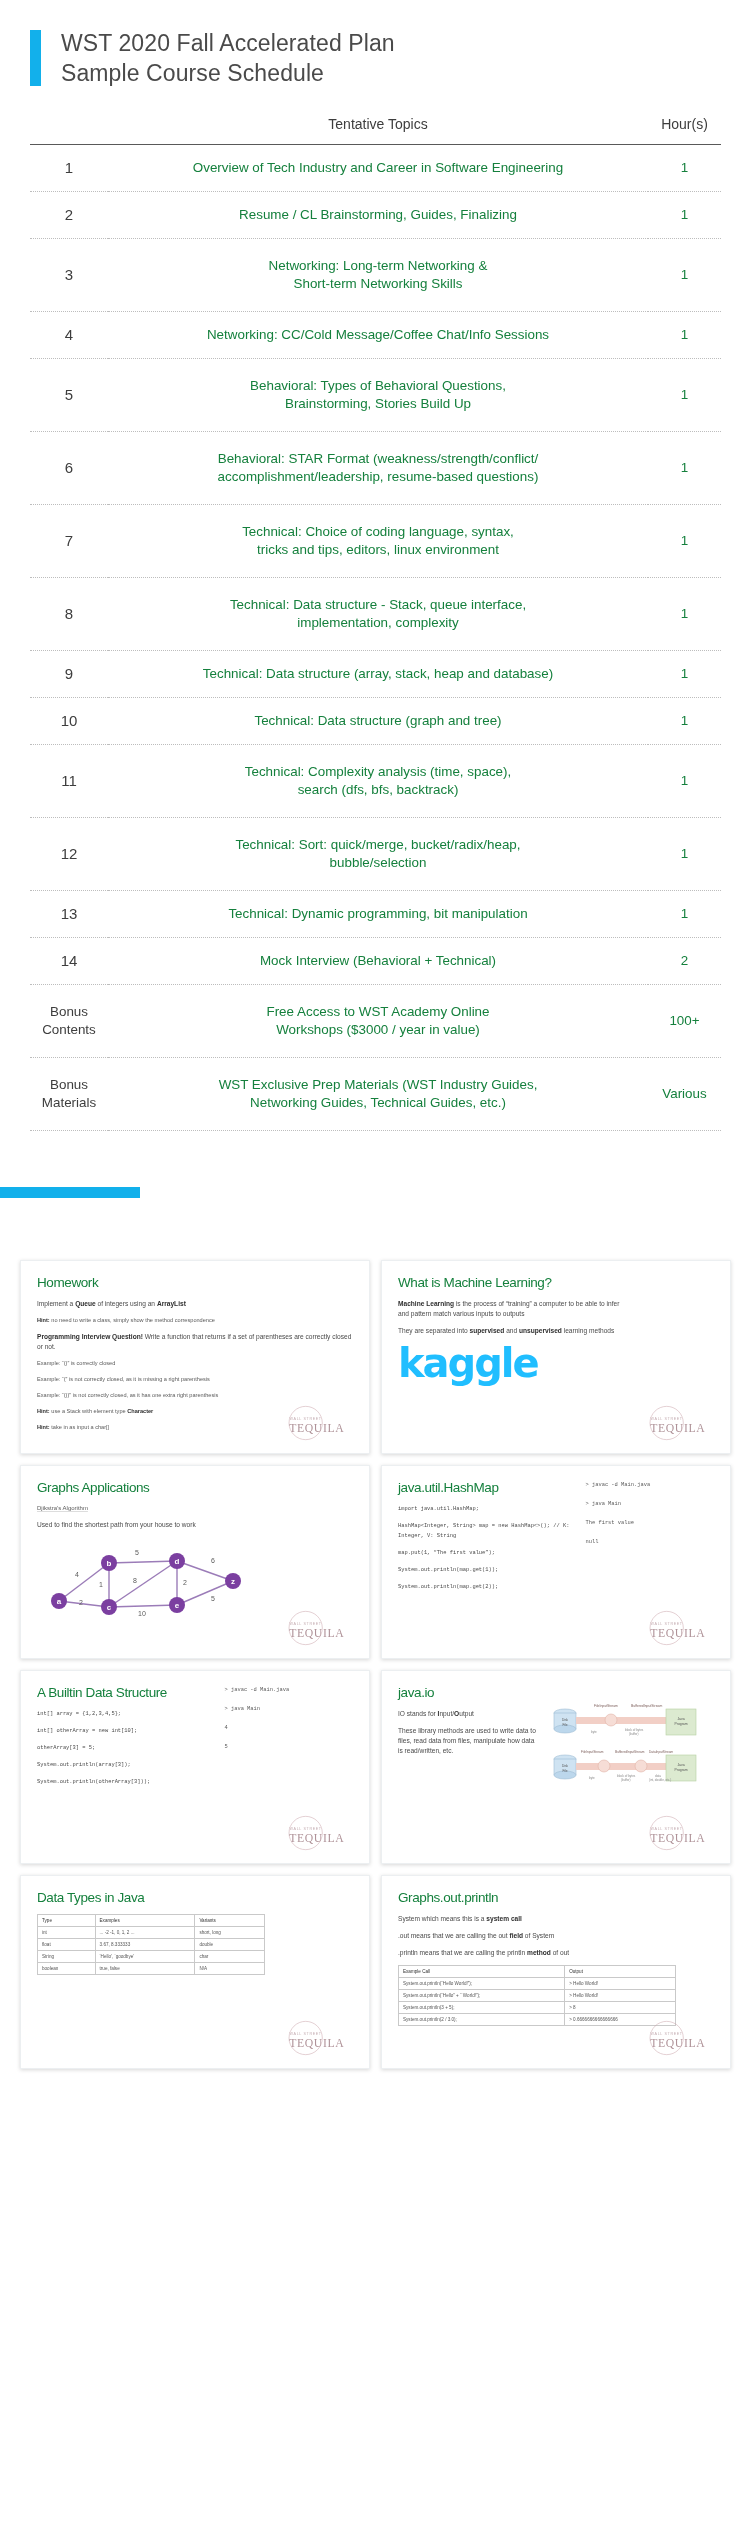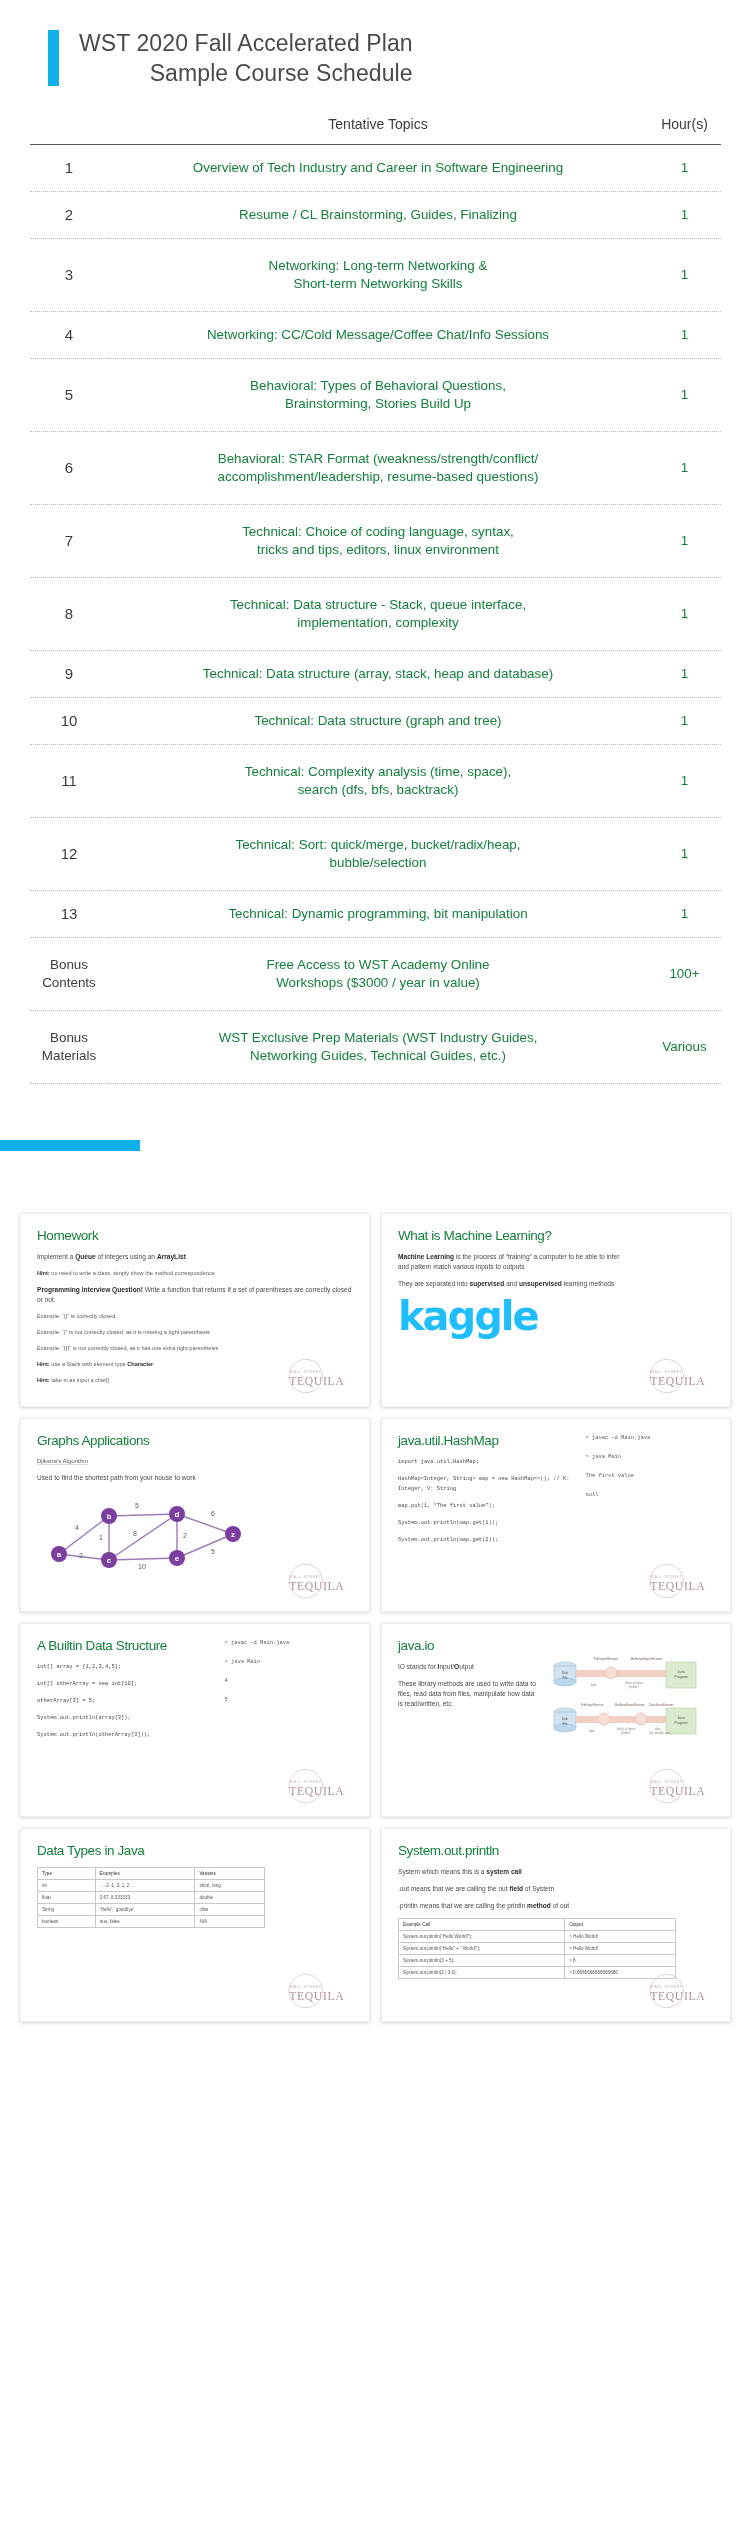--- a/index.html
+++ b/index.html
@@ -12,22 +12,21 @@
     width: 751px;
     min-height: 2532px;
     position: relative;
     -webkit-font-smoothing: antialiased;
   }
 
   
   .page-header {
     display: flex;
     align-items: flex-start;
-    padding: 28px 0 0 48px;
-    text-align: right;
+    padding: 28px 0 0 30px;
   }
   .accent-bar {
     width: 11px;
     height: 56px;
     background: #12B0EB;
     flex: 0 0 auto;
     margin-top: 2px;
   }
   .title-block {
     margin-left: 20px;
@@ -276,20 +275,25 @@
       </tr>
       <tr class="tall">
         <td class="num">12</td>
         <td class="topic">Technical: Sort: quick/merge, bucket/radix/heap,<br>bubble/selection</td>
         <td class="hour">1</td>
       </tr>
       <tr>
         <td class="num">13</td>
         <td class="topic">Technical: Dynamic programming, bit manipulation</td>
         <td class="hour">1</td>
+      </tr>
+      <tr>
+        <td class="num">14</td>
+        <td class="topic">Mock Interview (Behavioral + Technical)</td>
+        <td class="hour">2</td>
       </tr>
       <tr class="tall">
         <td class="num wordy">Bonus<br>Contents</td>
         <td class="topic">Free Access to WST Academy Online<br>Workshops ($3000 / year in value)</td>
         <td class="hour">100+</td>
       </tr>
       <tr class="tall">
         <td class="num wordy">Bonus<br>Materials</td>
         <td class="topic">WST Exclusive Prep Materials (WST Industry Guides,<br>Networking Guides, Technical Guides, etc.)</td>
         <td class="hour">Various</td>
@@ -536,21 +540,21 @@
         </table>
     </div>
     <svg class="wsm" viewBox="0 0 120 62">
       <circle cx="40" cy="31" r="27" fill="none" stroke="#c9a2a8" stroke-width="1"></circle>
       <text x="40" y="26" font-size="6" fill="#b79aa0" text-anchor="middle" font-family="Liberation Sans, sans-serif" letter-spacing="1">WALL STREET</text>
       <text x="58" y="46" font-size="19" fill="#9e7b82" text-anchor="middle" font-family="Liberation Serif, serif" letter-spacing="1">TEQUILA</text>
     </svg>
   </div>
 
   <div class="slide-card">
-    <div class="slide-title">System.out.println</div>
+    <div class="slide-title">Graphs.out.println</div>
     <div class="slide-body">
       <p class="big"><span>System which means this is a </span><b>system call</b></p>
       <p class="big"><span>.out means that we are calling the out </span><b>field</b><span> of System</span></p>
       <p class="big"><span>.println means that we are calling the println </span><b>method</b><span> of out</span></p>
     </div>
     <div class="mini-wrap wide" style="width:88%">
       <table class="mini" id="println-table">
           <thead>
             <tr>
               <th>Example Call</th>

